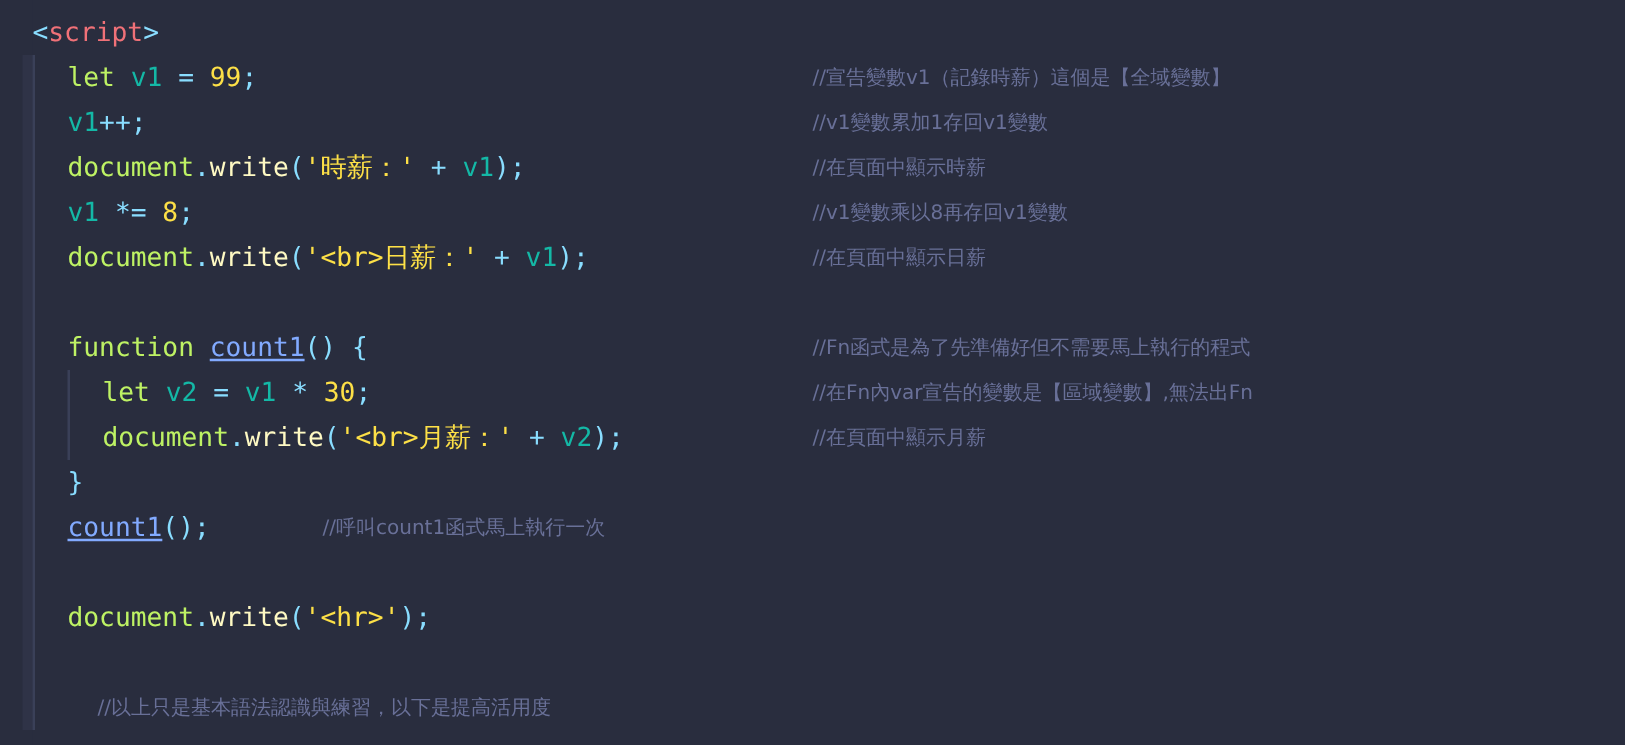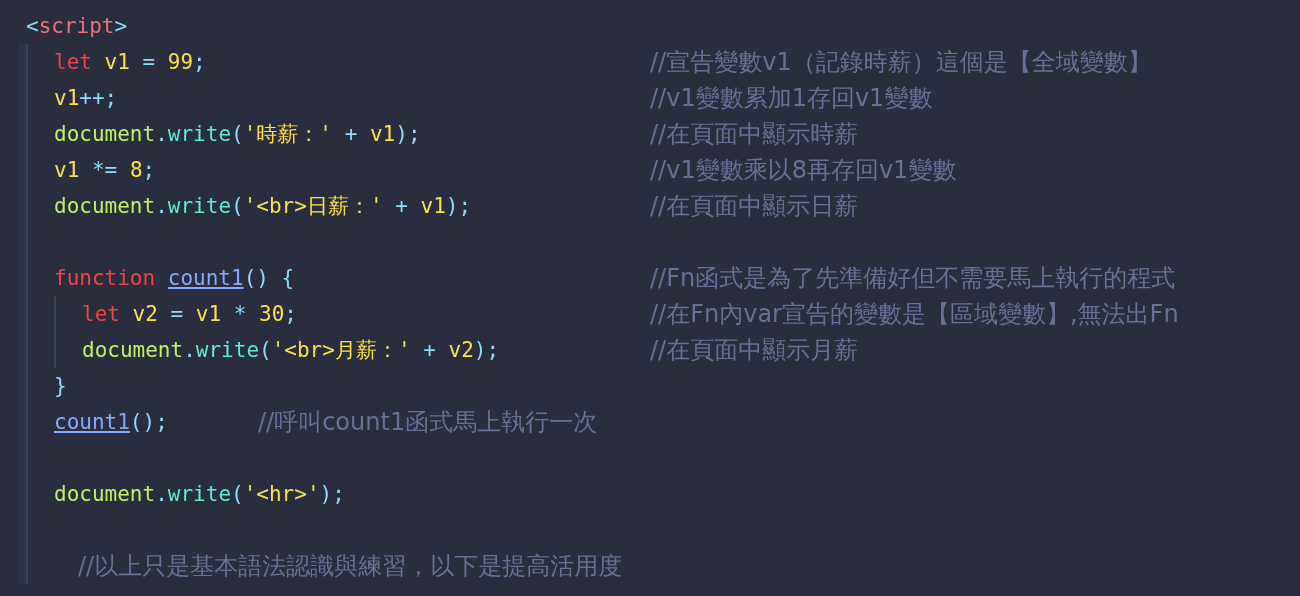--- a/index.html
+++ b/index.html
@@ -67,30 +67,30 @@
     position: absolute;
     left: 18px;
     top: 0;
     width: 8px;
     height: 36px;
     background: #2f3347;
   }
 
   
   .tag      { color: #f07178; }
-  .kw       { color: #ef4444; }
-  .var      { color: #fde047; }
+  .kw       { color: #bef264; }
+  .var      { color: #14b8a6; }
   .op       { color: #89ddff; }
   .num      { color: #fde047; }
   .punc     { color: #89ddff; }
   .obj      { color: #bef264; }
-  .prop     { color: #5eead4; }
+  .prop     { color: #fef9c3; }
   .str      { color: #fde047; }
   .fnname   { color: #82aaff; text-decoration: underline; }
-  .comment  { color: #697098; font-family: "DejaVu Sans", "Liberation Sans", sans-serif; font-size: 24px; }
+  .comment  { color: #697098; font-family: "DejaVu Sans", "Liberation Sans", sans-serif; font-size: 16px; }
 
   .cmt-col {
     position: absolute;
     white-space: pre;
   }
 </style>
 </head>
 <body>
 
 <div id="editor">

